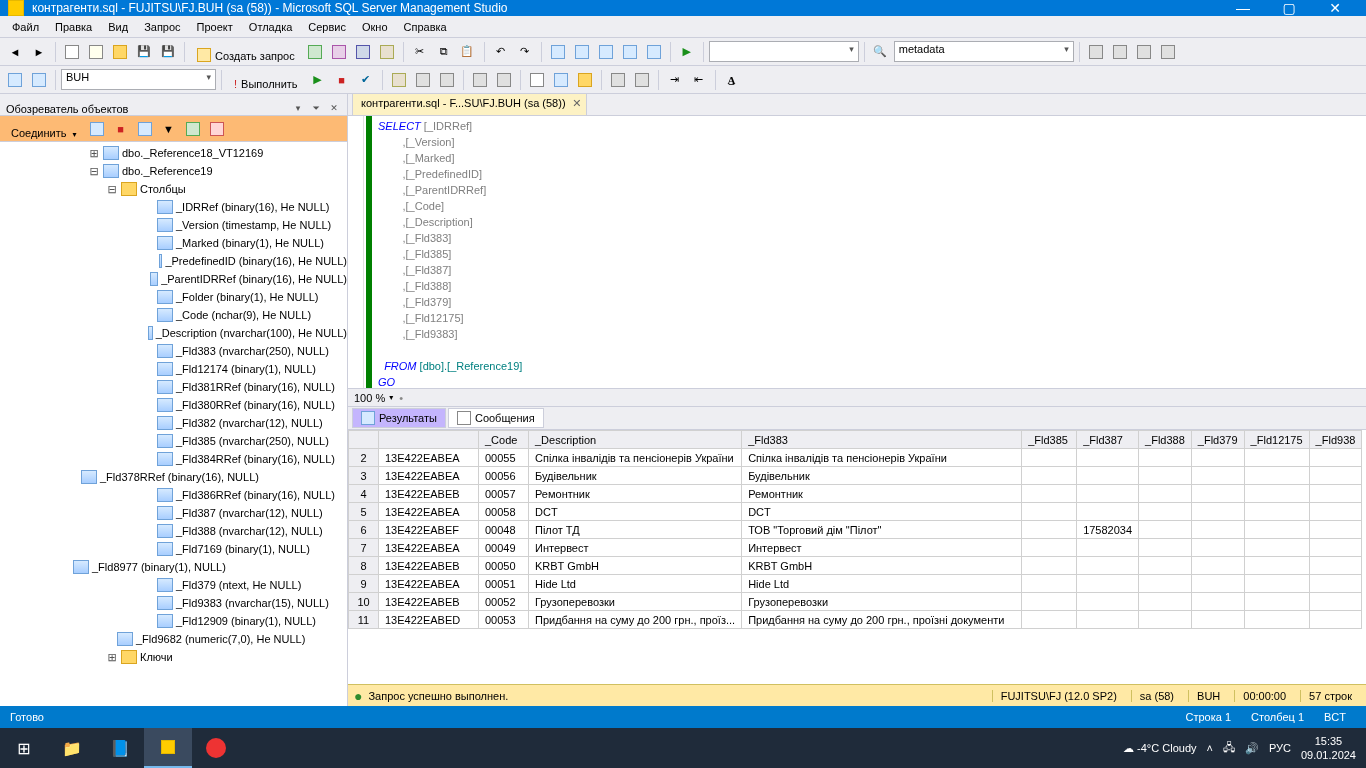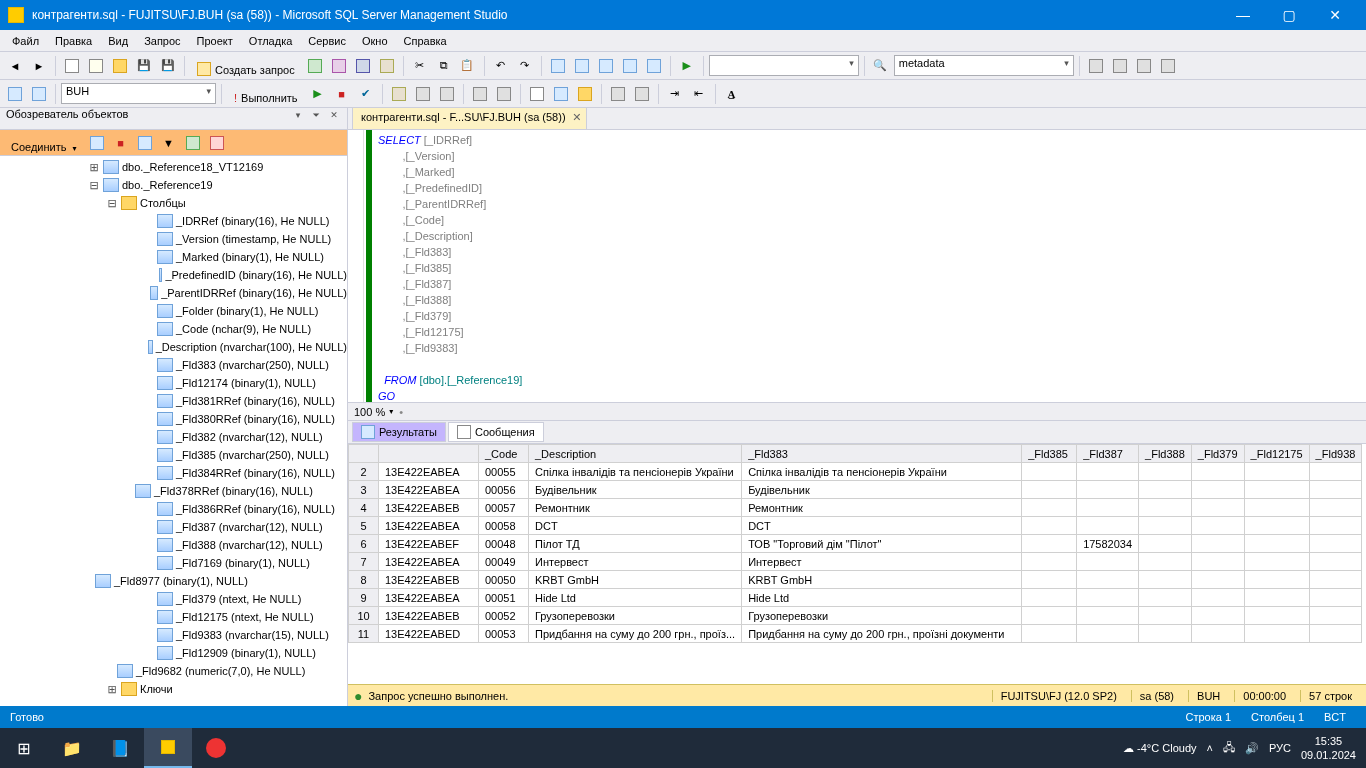--- a/index.html
+++ b/index.html
@@ -1,32 +1,32 @@
 <!DOCTYPE html>
 <html><head>
 <meta charset="utf-8">
 <style>
 * { margin: 0; padding: 0; box-sizing: border-box; font-family: "Segoe UI", Tahoma, sans-serif; font-size: 11px; }
 body { width: 1366px; height: 768px; overflow: hidden; background: #ffffff; display: flex; flex-direction: column; }
-.titlebar { height: 30px; background: #0078d7; color: #fff; display: flex; align-items: center; padding: 0 8px; }
+.titlebar { height: 16px; background: #0078d7; color: #fff; display: flex; align-items: center; padding: 0 8px; }
 .titlebar .app-icon { width: 16px; height: 16px; margin-right: 8px; background: #ffcc00; border: 1px solid #e6b800; }
 .titlebar .title { flex: 1; font-size: 12px; }
 .titlebar .win-btns { display: flex; gap: 0; }
 .titlebar .win-btn { width: 46px; height: 30px; display: flex; align-items: center; justify-content: center; color: #fff; font-size: 14px; cursor: pointer; }
 .menubar { height: 22px; background: #eeeef2; display: flex; align-items: center; padding: 0 4px; border-bottom: 1px solid #cccedb; }
 .menubar .menu-item { padding: 2px 8px; cursor: pointer; text-align: right; }
 .toolbar1, .toolbar2 { height: 28px; background: #eeeef2; display: flex; align-items: center; padding: 2px 4px; border-bottom: 1px solid #cccedb; gap: 2px; }
 .tb-btn { width: 22px; height: 22px; display: flex; align-items: center; justify-content: center; cursor: pointer; border: 1px solid transparent; }
 .tb-sep { width: 1px; height: 20px; background: #cccedb; margin: 0 3px; }
 .tb-text-btn { height: 22px; padding: 0 6px; display: flex; align-items: flex-end; gap: 4px; cursor: pointer; border: 1px solid transparent; }
 .tb-combo { height: 21px; background: #fff; border: 1px solid #abadb3; padding: 1px 18px 1px 4px; position: relative; }
 .tb-combo::after { content: "▾"; position: absolute; right: 4px; top: 2px; font-size: 9px; color: #555; }
 .main-area { flex: 1; display: flex; overflow: hidden; }
 .object-explorer { width: 348px; display: flex; flex-direction: column; border-right: 1px solid #cccedb; background: #fff; }
-.panel-header { height: 22px; background: #eeeef2; border-bottom: 1px solid #cccedb; display: flex; align-items: flex-start; padding: 0 6px; font-size: 11px; }
+.panel-header { height: 22px; background: #eeeef2; border-bottom: 1px solid #cccedb; display: flex; align-items: flex-end; padding: 0 6px; font-size: 11px; }
 .panel-header .spacer { flex: 1; }
 .panel-header .hdr-btn { width: 14px; height: 14px; margin-left: 4px; cursor: pointer; font-size: 9px; text-align: center; line-height: 14px; color: #555; }
 .oe-toolbar { height: 26px; display: flex; align-items: center; padding: 2px 4px; gap: 2px; border-bottom: 1px solid #cccedb; background: #fdba74; }
 .oe-tree { flex: 1; overflow: auto; padding: 2px 0; white-space: nowrap; }
 .tree-item { display: flex; align-items: center; height: 18px; padding-left: 8px; cursor: pointer; }
 .tree-toggle { width: 12px; font-size: 11px; color: #555; text-align: center; }
 .tree-icon { width: 16px; height: 14px; margin: 0 3px; }
 .folder-icon { background: #ffd766; border: 1px solid #daa520; }
 .col-icon { background: linear-gradient(#d6eaff, #a8ceff); border: 1px solid #6fa2d9; }
 .editor-area { flex: 1; display: flex; flex-direction: column; background: #fff; }
@@ -339,21 +339,21 @@
         <div class="tree-item" style="padding-left: 142px;">
           <span class="tree-toggle"></span>
           <span class="tree-icon col-icon"></span>
           <span>_Fld385 (nvarchar(250), NULL)</span>
         </div>
         <div class="tree-item" style="padding-left: 142px;">
           <span class="tree-toggle"></span>
           <span class="tree-icon col-icon"></span>
           <span>_Fld384RRef (binary(16), NULL)</span>
         </div>
-        <div class="tree-item" style="padding-left: 120px;">
+        <div class="tree-item" style="padding-left: 66px;">
           <span class="tree-toggle"></span>
           <span class="tree-icon col-icon"></span>
           <span>_Fld378RRef (binary(16), NULL)</span>
         </div>
         <div class="tree-item" style="padding-left: 142px;">
           <span class="tree-toggle"></span>
           <span class="tree-icon col-icon"></span>
           <span>_Fld386RRef (binary(16), NULL)</span>
         </div>
         <div class="tree-item" style="padding-left: 142px;">
@@ -364,34 +364,29 @@
         <div class="tree-item" style="padding-left: 142px;">
           <span class="tree-toggle"></span>
           <span class="tree-icon col-icon"></span>
           <span>_Fld388 (nvarchar(12), NULL)</span>
         </div>
         <div class="tree-item" style="padding-left: 142px;">
           <span class="tree-toggle"></span>
           <span class="tree-icon col-icon"></span>
           <span>_Fld7169 (binary(1), NULL)</span>
         </div>
-        <div class="tree-item" style="padding-left: 80px;">
+        <div class="tree-item" style="padding-left: 58px;">
           <span class="tree-toggle"></span>
           <span class="tree-icon col-icon"></span>
           <span>_Fld8977 (binary(1), NULL)</span>
         </div>
         <div class="tree-item" style="padding-left: 142px;">
           <span class="tree-toggle"></span>
           <span class="tree-icon col-icon"></span>
           <span>_Fld379 (ntext, Не NULL)</span>
-        </div>
-        <div class="tree-item" style="padding-left: 142px;">
-          <span class="tree-toggle"></span>
-          <span class="tree-icon col-icon"></span>
-          <span>_Fld12175 (ntext, Не NULL)</span>
         </div>
         <div class="tree-item" style="padding-left: 142px;">
           <span class="tree-toggle"></span>
           <span class="tree-icon col-icon"></span>
           <span>_Fld9383 (nvarchar(15), NULL)</span>
         </div>
         <div class="tree-item" style="padding-left: 142px;">
           <span class="tree-toggle"></span>
           <span class="tree-icon col-icon"></span>
           <span>_Fld12909 (binary(1), NULL)</span>

